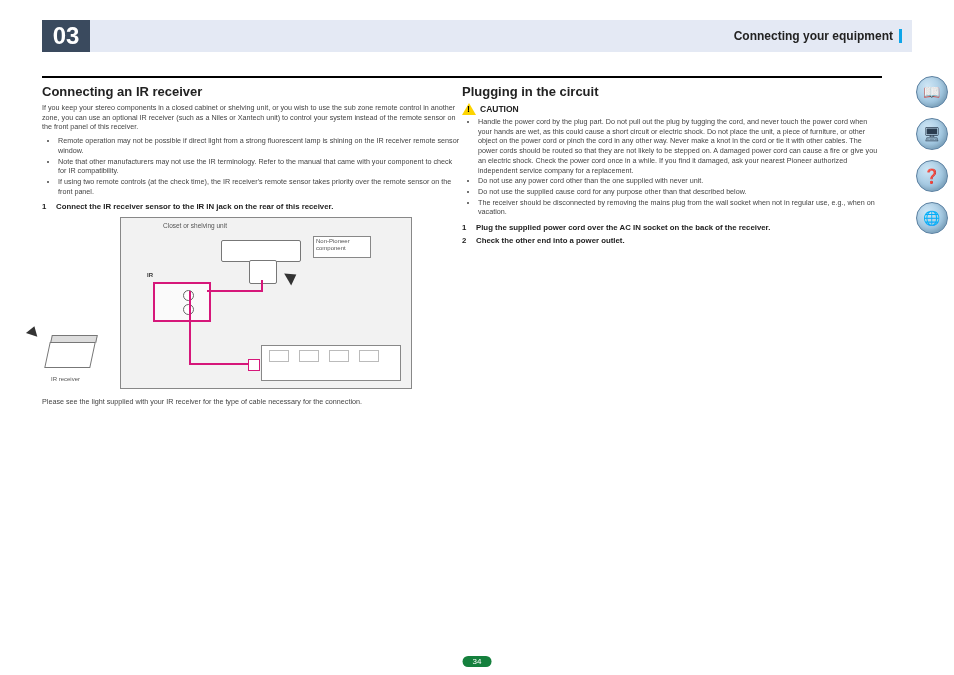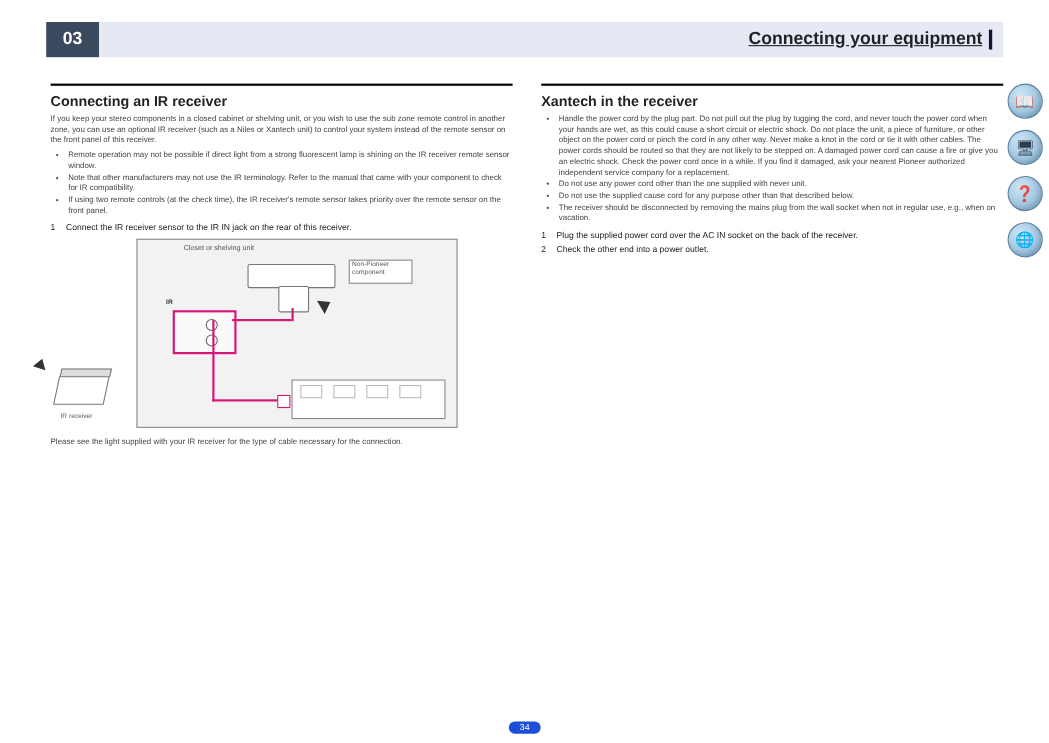--- a/index.html
+++ b/index.html
@@ -19,47 +19,44 @@
   }
   .header-bar {
     height: 32px;
     display: flex;
     align-items: stretch;
   }
   .chapter-num {
     width: 48px;
     background: #3a4a5e;
     color: #fff;
-    font-size: 16px;
+    font-size: 24px;
     font-weight: bold;
     display: flex;
     align-items: center;
     justify-content: center;
   }
   .header-right {
     flex: 1;
     background: #e4e9f4;
     display: flex;
     align-items: center;
     justify-content: flex-end;
     padding-right: 10px;
   }
   .header-title {
     font-weight: bold;
-    font-size: 16px;
+    font-size: 12px;
     color: #222;
-    border-right: 3px solid #0f172a;
+    border-right: 3px solid #0ea5e9;
     padding-right: 6px;
-    text-decoration: underline;
   }
   .columns {
     display: flex;
-    gap: 26px;
     margin-top: 24px;
-    justify-content: flex-end;
   }
   .col {
     width: 420px;
   }
   .rule {
     border-top: 2px solid #000;
     margin-bottom: 6px;
   }
   h2 {
     font-size: 13px;
@@ -75,21 +72,21 @@
   ul.bullets {
     margin: 2px 0 6px 0;
     padding-left: 16px;
     font-size: 7.2px;
     line-height: 1.35;
     color: #444;
   }
   ul.bullets li { margin-bottom: 1px; }
   .step {
     font-size: 7.8px;
-    font-weight: normal;
+    font-weight: bold;
     margin: 4px 0;
   }
   .step-num { display: inline-block; width: 14px; }
   .caution-row {
     display: flex;
     align-items: center;
     gap: 4px;
     margin: 4px 0 2px 0;
   }
   .caution-tri {
@@ -228,21 +225,21 @@
     display:flex;align-items:center;justify-content:center;
     font-size:14px;color:#2b3d50;
     box-shadow: inset -2px -2px 4px rgba(0,0,0,0.15);
     cursor: pointer;
   }
   .page-num {
     position:absolute;
     left: 50%;
     bottom: 8px;
     transform: translateX(-50%);
-    background:#1d4ed8;
+    background:#15803d;
     color:#fff;
     font-size:8px;
     font-weight:normal;
     padding:1px 10px;
     border-radius:8px;
   }
 </style>
 </head>
 <body>
 
@@ -295,21 +292,25 @@
         </div>
         <div class="irr-arrow"></div>
         <span class="ir-receiver-label">IR receiver</span>
       </div>
 
       <p class="body-text">Please see the light supplied with your IR receiver for the type of cable necessary for the connection.</p>
     </div>
 
     <div class="col">
       <div class="rule"></div>
-      <h2>Xantech in the receiver</h2>
+      <h2>Plugging in the circuit</h2>
+      <div class="caution-row">
+        <div class="caution-tri"></div>
+        <span class="caution-label">CAUTION</span>
+      </div>
       <ul class="bullets">
         <li>Handle the power cord by the plug part. Do not pull out the plug by tugging the cord, and never touch the power cord when your hands are wet, as this could cause a short circuit or electric shock. Do not place the unit, a piece of furniture, or other object on the power cord or pinch the cord in any other way. Never make a knot in the cord or tie it with other cables. The power cords should be routed so that they are not likely to be stepped on. A damaged power cord can cause a fire or give you an electric shock. Check the power cord once in a while. If you find it damaged, ask your nearest Pioneer authorized independent service company for a replacement.</li>
         <li>Do not use any power cord other than the one supplied with never unit.</li>
         <li>Do not use the supplied cause cord for any purpose other than that described below.</li>
         <li>The receiver should be disconnected by removing the mains plug from the wall socket when not in regular use, e.g., when on vacation.</li>
       </ul>
       <div class="step"><span class="step-num">1</span><span>Plug the supplied power cord over the AC IN socket on the back of the receiver.</span></div>
       <div class="step"><span class="step-num">2</span><span>Check the other end into a power outlet.</span></div>
     </div>
   </div>

